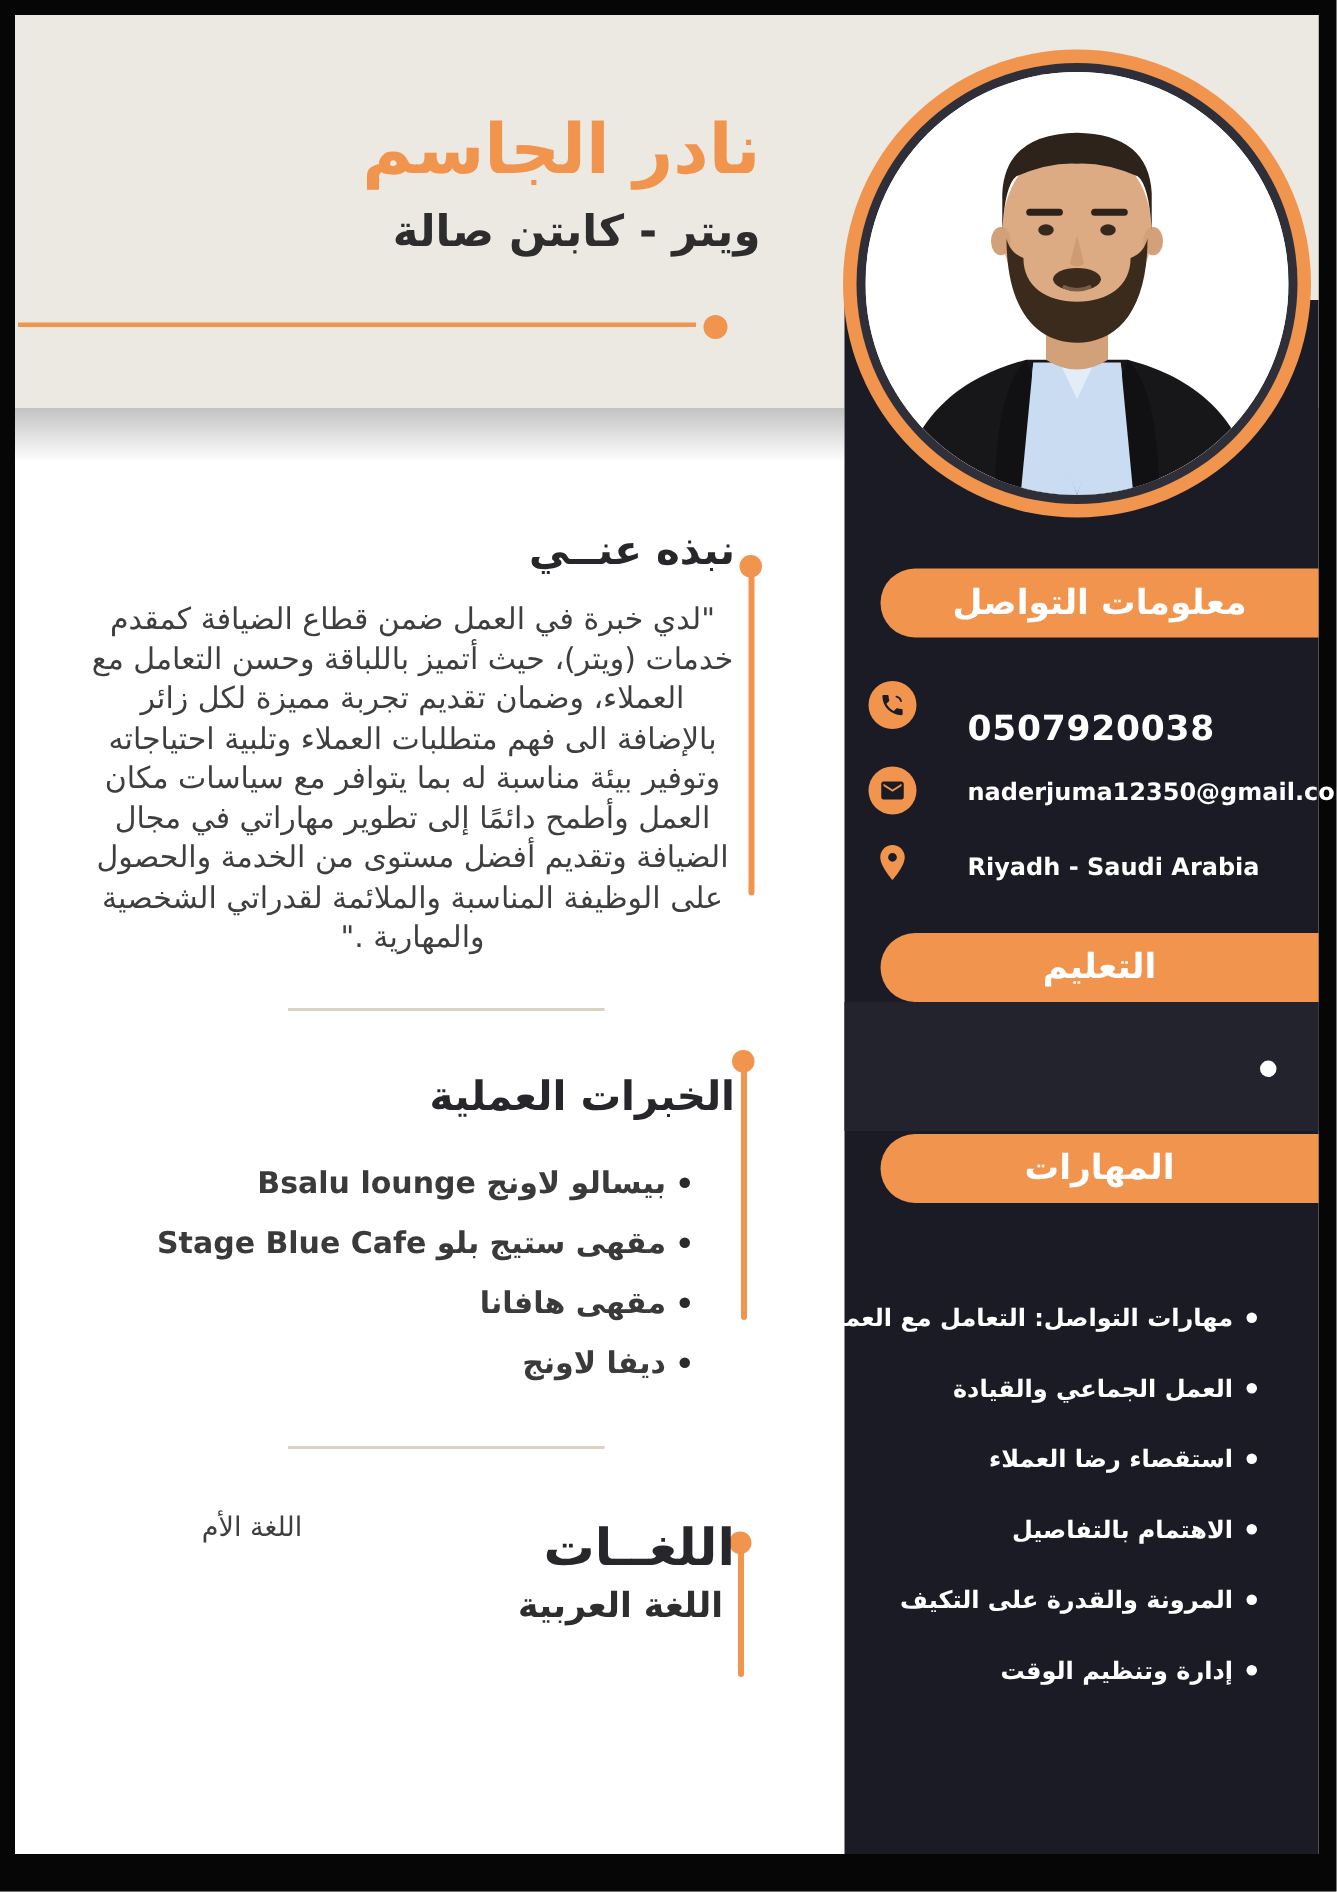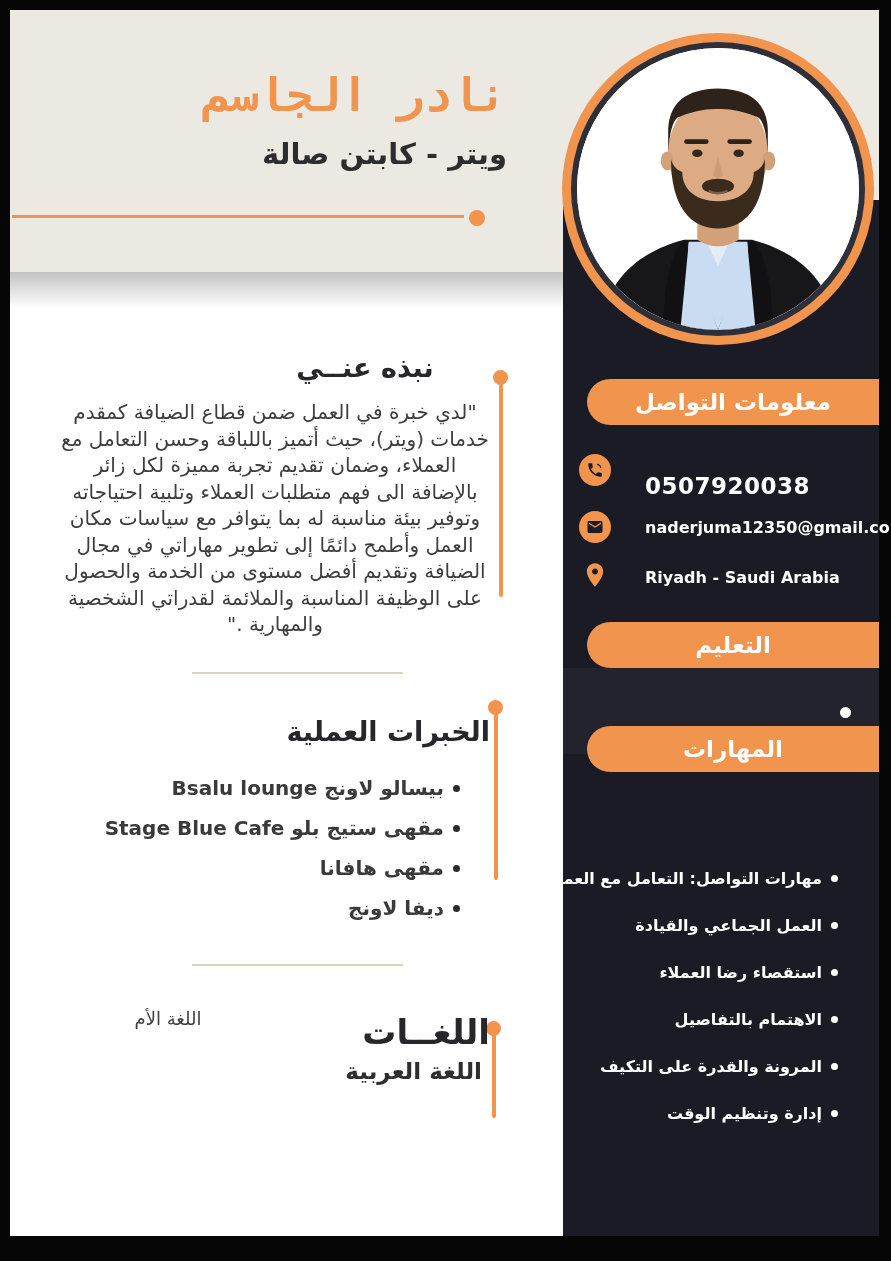--- a/index.html
+++ b/index.html
@@ -13,34 +13,34 @@
   *{margin:0;padding:0;box-sizing:border-box;}
   body{background:#444;font-family:"DejaVu Sans", sans-serif;}
   .page{position:relative;width:891px;height:1261px;background:#060606;margin:0 auto;overflow:hidden;}
   .inner{position:absolute;left:10px;top:10px;width:869px;height:1226px;background:#ffffff;}
 
   
   .hdr{position:absolute;left:10px;top:10px;width:869px;height:262px;background:var(--beige);}
   .hdr-shadow{position:absolute;left:10px;top:272px;width:553px;height:36px;
     background:linear-gradient(to bottom, rgba(120,120,120,.45), rgba(255,255,255,0));}
   .hdr-text{position:absolute;left:55px;top:72px;width:452px;direction:rtl;text-align:right;}
-  .hdr-name{font-size:46px;font-weight:800;color:var(--orange);line-height:1.2;font-family:Liberation Mono, monospace;}
+  .hdr-name{font-size:46px;font-weight:800;color:var(--orange);line-height:1.2;}
   .hdr-title{font-size:29px;font-weight:600;color:#2D2D2D;margin-top:10px;}
   .hdr-rule{position:absolute;left:12px;top:215px;width:452px;height:3px;background:var(--orange);}
   .hdr-rule-dot{position:absolute;left:469px;top:210px;width:16px;height:16px;border-radius:50%;background:var(--orange);}
 
   
   .sidebar{position:absolute;left:563px;top:200px;width:316px;height:1036px;background:var(--dark);}
   .edu-block{position:absolute;left:563px;top:668px;width:316px;height:86px;background:var(--dark2);}
   .banner{position:absolute;left:587px;width:292px;height:46px;background:var(--orange);
     border-radius:23px 0 0 23px;display:flex;align-items:center;justify-content:center;
     color:#fff;font-size:23px;font-weight:800;direction:rtl;}
   .banner.contact{top:379px;}
   .banner.edu{top:622px;}
-  .banner.skills{top:726px;}
+  .banner.skills{top:756px;}
 
   .cicon{position:absolute;left:579px;width:32px;height:32px;border-radius:50%;background:var(--orange);
     display:flex;align-items:center;justify-content:center;}
   .cicon svg{width:18px;height:18px;fill:var(--dark);}
   .pinicon{position:absolute;left:581px;width:28px;height:38px;}
   .pinicon svg{width:28px;height:38px;fill:var(--orange);}
   .ctext{position:absolute;left:645px;color:#fff;font-weight:700;white-space:nowrap;}
   .ctext.phone{top:473px;font-size:23px;letter-spacing:.5px;}
   .ctext.email{top:518px;font-size:16px;}
   .ctext.loc{top:568px;font-size:16px;}
@@ -129,21 +129,21 @@
         <ellipse cx="128" cy="112" rx="5.5" ry="4" fill="#35291E"></ellipse>
         <ellipse cx="172" cy="112" rx="5.5" ry="4" fill="#35291E"></ellipse>
 
         <path d="M150,116 L145,136 Q150,140 155,136 Z" fill="#CE9B73"></path>
       </svg>
     </div>
   </div>
 
   <div class="sec-dot" style="left:493px;top:370px;"></div>
   <div class="sec-line" style="left:499px;top:383px;height:214px;"></div>
-  <div class="sec-h" style="left:240px;top:352px;width:250px;text-align:center;">نبذه عنــي</div>
+  <div class="sec-h" style="left:240px;top:352px;width:250px;">نبذه عنــي</div>
   <p class="about-p">"لدي خبرة في العمل ضمن قطاع الضيافة كمقدم خدمات (ويتر)، حيث أتميز باللباقة وحسن التعامل مع العملاء، وضمان تقديم تجربة مميزة لكل زائر بالإضافة الى فهم متطلبات العملاء وتلبية احتياجاته وتوفير بيئة مناسبة له بما يتوافر مع سياسات مكان العمل وأطمح دائمًا إلى تطوير مهاراتي في مجال الضيافة وتقديم أفضل مستوى من الخدمة والحصول على الوظيفة المناسبة والملائمة لقدراتي الشخصية والمهارية ."</p>
 
   <div class="divider" style="top:672px;"></div>
 
   <div class="sec-dot" style="left:488px;top:700px;"></div>
   <div class="sec-line" style="left:494px;top:713px;height:167px;"></div>
   <div class="sec-h" style="left:240px;top:716px;width:250px;">الخبرات العملية</div>
   <ul class="exp-list">
     <li>بيسالو لاونج Bsalu lounge</li>
     <li>مقهى ستيج بلو Stage Blue Cafe</li>

